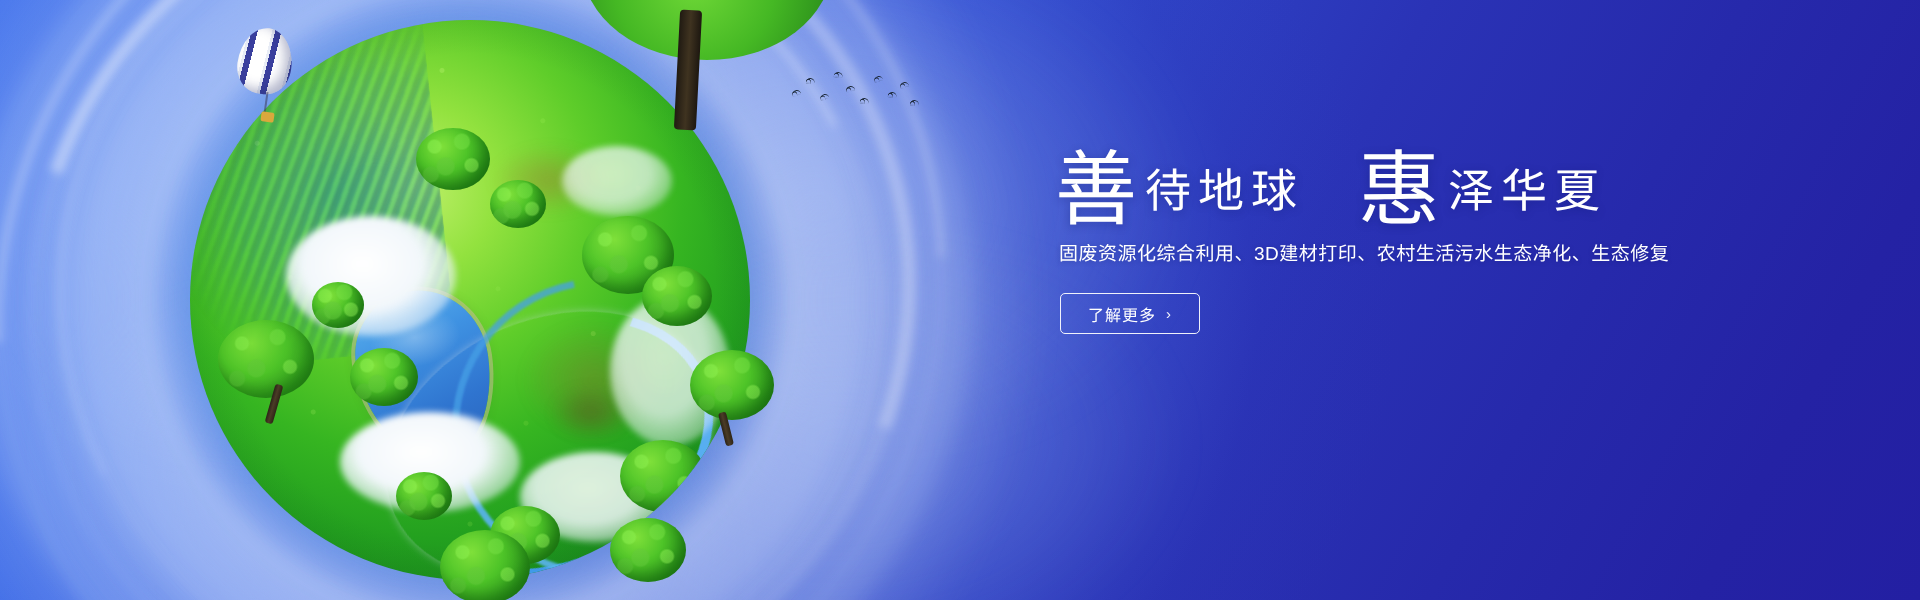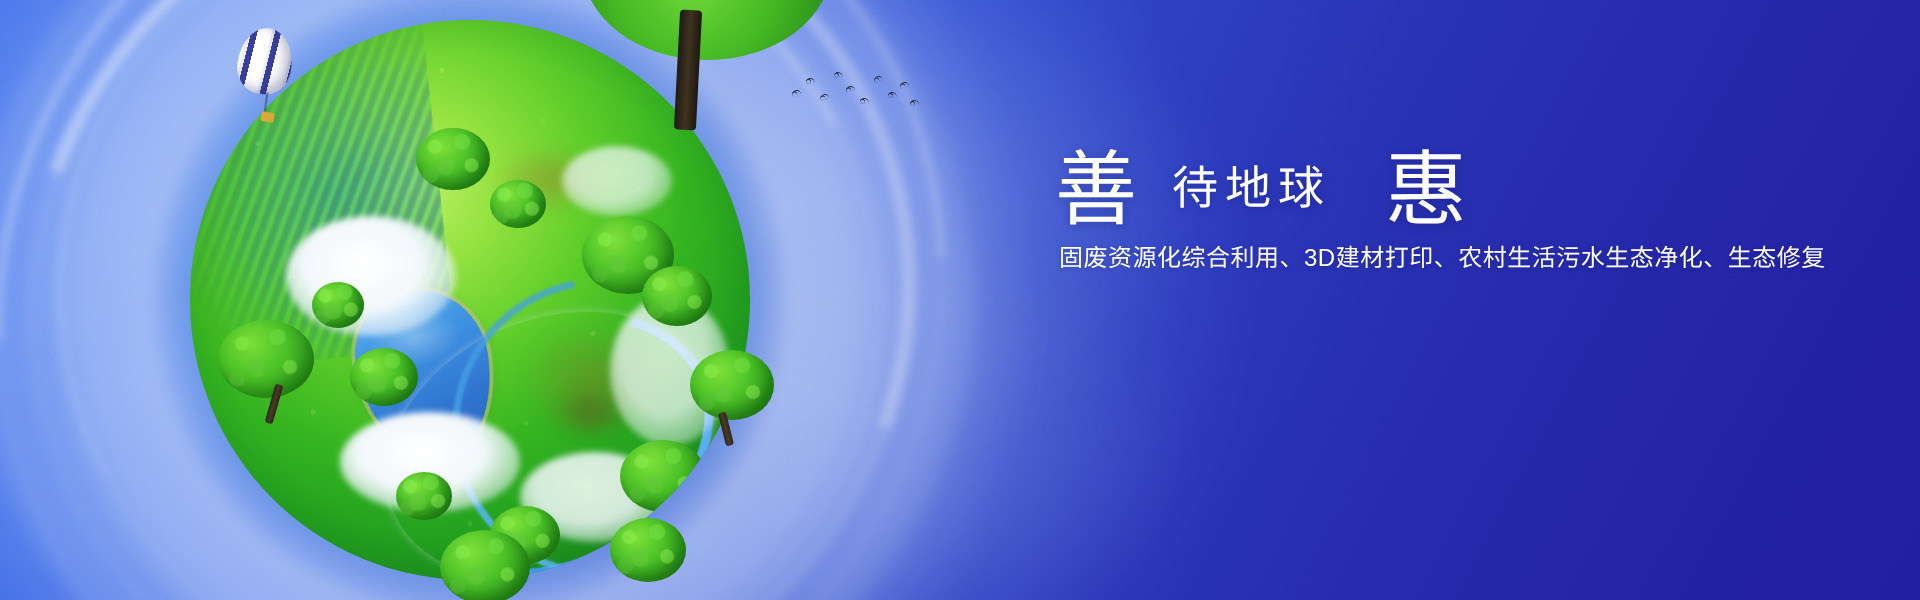--- a/index.html
+++ b/index.html
@@ -367,42 +367,41 @@
   .brush {
     font-family: "DejaVu Serif", "Liberation Serif", serif;
     font-size: 82px;
     line-height: .92;
     font-weight: 400;
     letter-spacing: 0;
     position: relative;
     top: 6px;
   }
   .brush-tail {
-    font-family: Liberation Mono, monospace;
+    font-family: Liberation Serif, serif;
     font-size: 46px;
     letter-spacing: 7px;
     line-height: 1;
     padding-left: 8px;
     position: relative;
     top: -6px;
-    margin-left: 27px;
   }
   .headline-gap { display: inline-block; width: 54px; }
 
   .subtitle {
     margin: 24px 0 0 4px;
     font-size: 29px;
     letter-spacing: 7px;
     font-weight: 400;
     white-space: nowrap;
     text-shadow: 0 1px 6px rgba(10,20,90,.28);
   }
   .desc {
     margin: 17px 0 0 4px;
-    font-size: 24px;
+    font-size: 19px;
     letter-spacing: .5px;
     font-weight: 400;
     white-space: nowrap;
     text-shadow: 0 1px 5px rgba(10,20,90,.28);
   }
   .cta {
     display: inline-flex;
     align-items: center;
     justify-content: center;
     gap: 10px;
@@ -499,19 +498,24 @@
     <div class="balloon-rope"></div>
     <div class="balloon-basket"></div>
   </div>
 
   <div class="copy">
     <h1 class="headline">
       <span class="brush">善</span>
       <span class="brush-tail">待地球</span>
       <span class="headline-gap"></span>
       <span class="brush">惠</span>
+      <span class="brush-tail">泽华夏</span>
     </h1>
 
     <p class="desc">固废资源化综合利用、3D建材打印、农村生活污水生态净化、生态修复</p>
 
+    <a class="cta" href="#">
+      <span>了解更多</span>
+      <span class="cta-chevron">›</span>
+    </a>
   </div>
 
 </div>
 
 </body></html>

